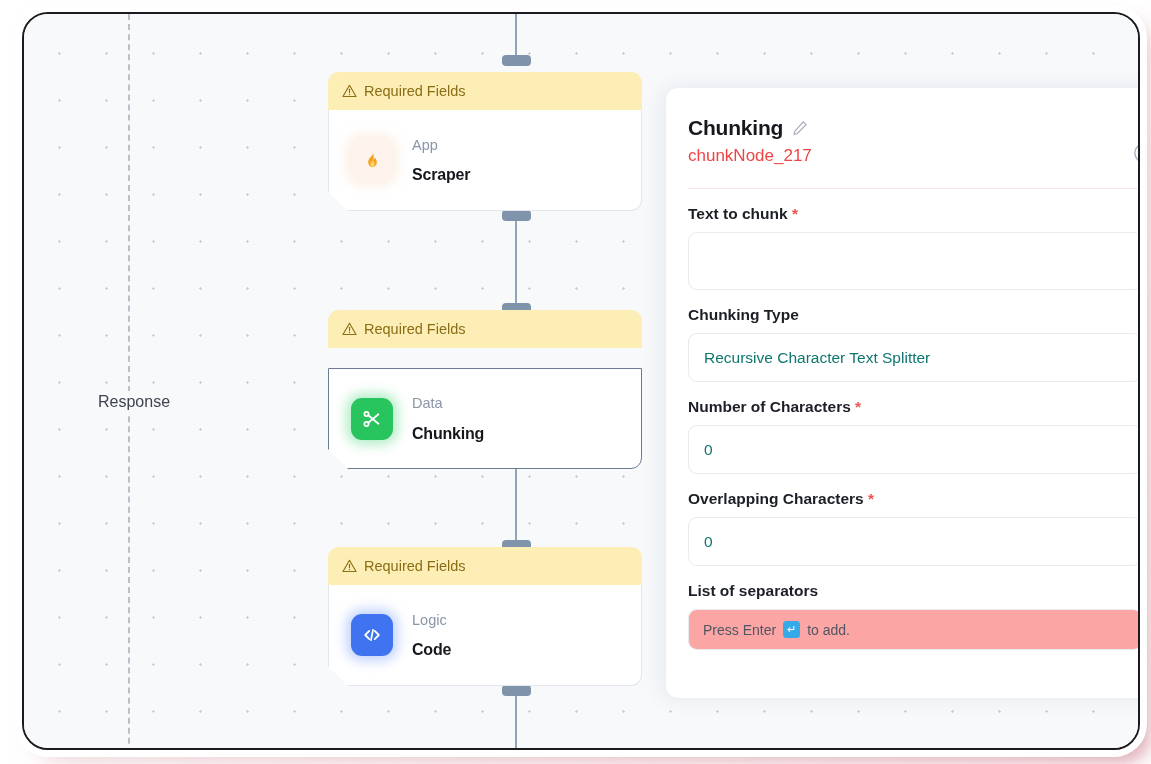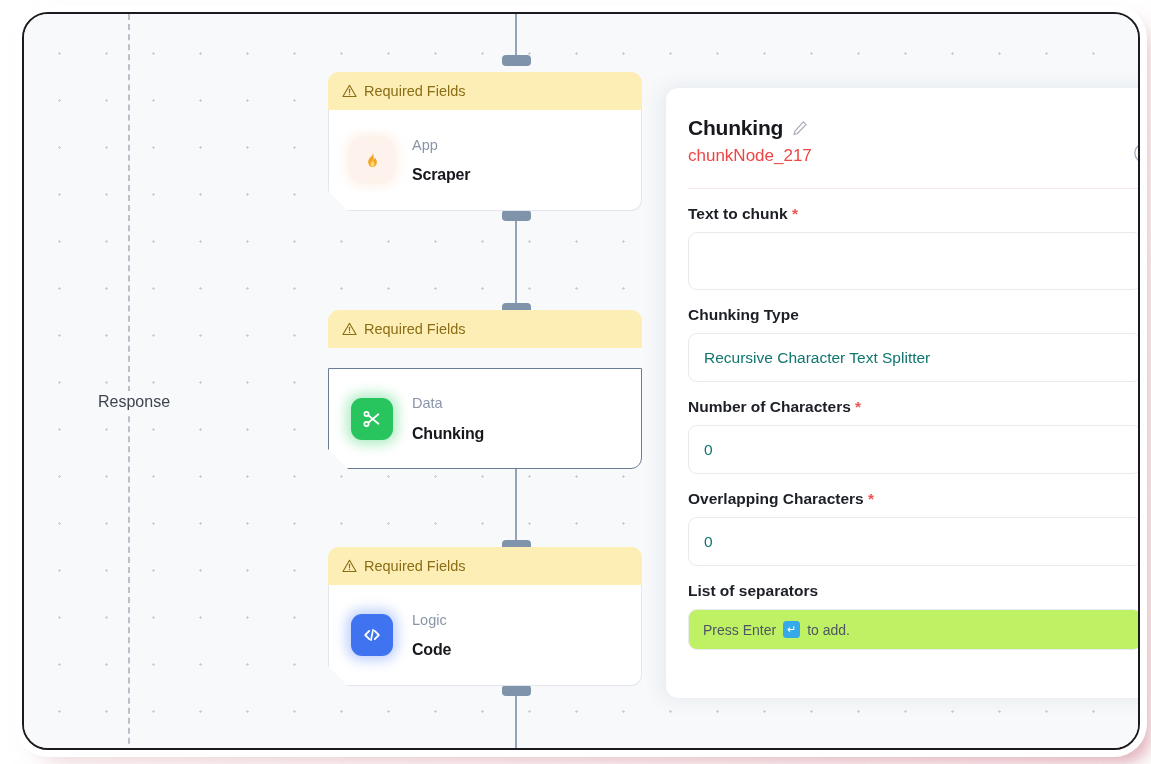--- a/index.html
+++ b/index.html
@@ -218,21 +218,21 @@
     min-height: 49px;
     display: flex;
     align-items: center;
   }
   .field-input.textarea { min-height: 58px; }
   .field-input.empty { color: transparent; }
 
   .sep-box {
     border: 1px solid #e7eaef;
     border-radius: 9px;
-    background: #bef264;
+    background: #fca5a5;
     padding: 11px 14px;
     display: flex;
     align-items: center;
     gap: 7px;
     font-size: 14px;
     color: #4f5662;
   }
   .enter-key {
     display: inline-flex;
     align-items: center;

